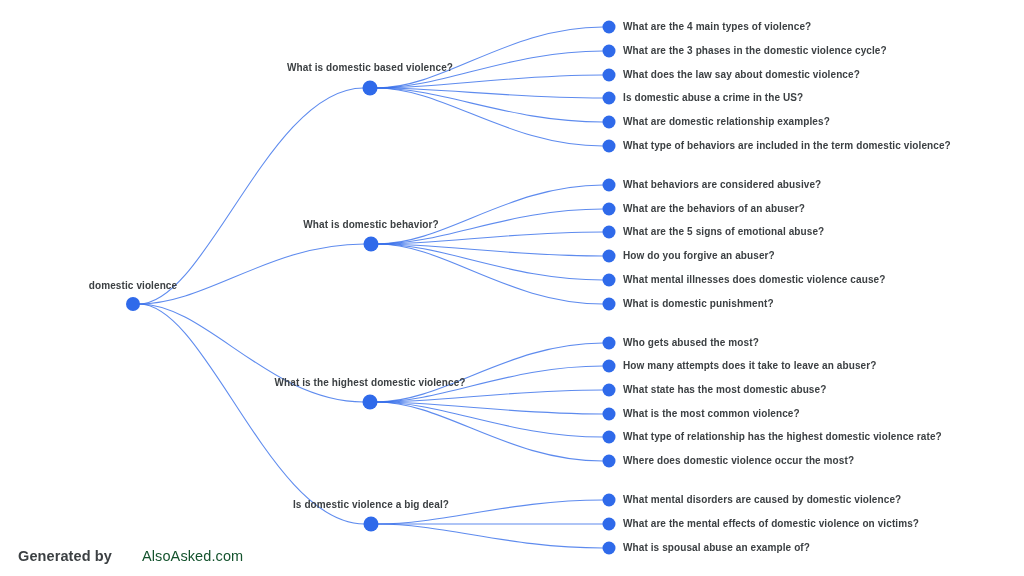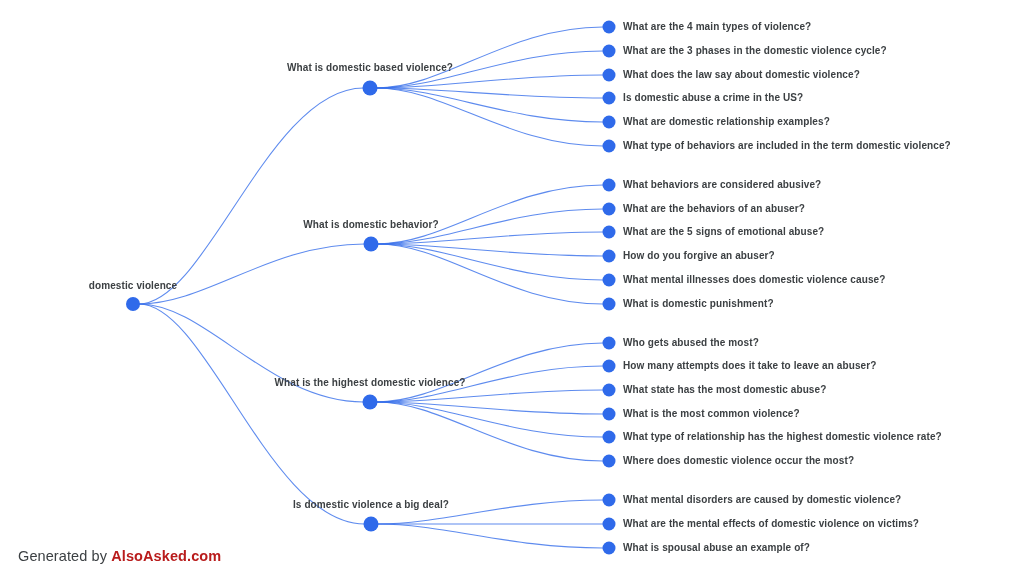--- a/index.html
+++ b/index.html
@@ -57,25 +57,26 @@
     position: absolute;
     left: 18px;
     bottom: 12px;
     font-family: "Liberation Sans", "DejaVu Sans", sans-serif;
     font-size: 14.5px;
     color: #3c4043;
     letter-spacing: 0.1px;
     white-space: nowrap;
   }
   #footer .brand {
-    color: #b91c1c;
-    font-weight: bold;
+    color: #14532d;
+    font-weight: normal;
+    margin-left: 26px;
   }
   #footer .prefix {
-    font-weight: normal;
+    font-weight: bold;
   }
 </style>
 </head>
 <body>
 
 <div id="canvas">
 
   <svg id="tree-svg" viewBox="0 0 1024 576" xmlns="http://www.w3.org/2000/svg">
     <g id="edges-layer">
         <path d="M 139 304 C 206.35 304, 269.21000000000004 88, 363.5 88" class="edge-path"></path>

